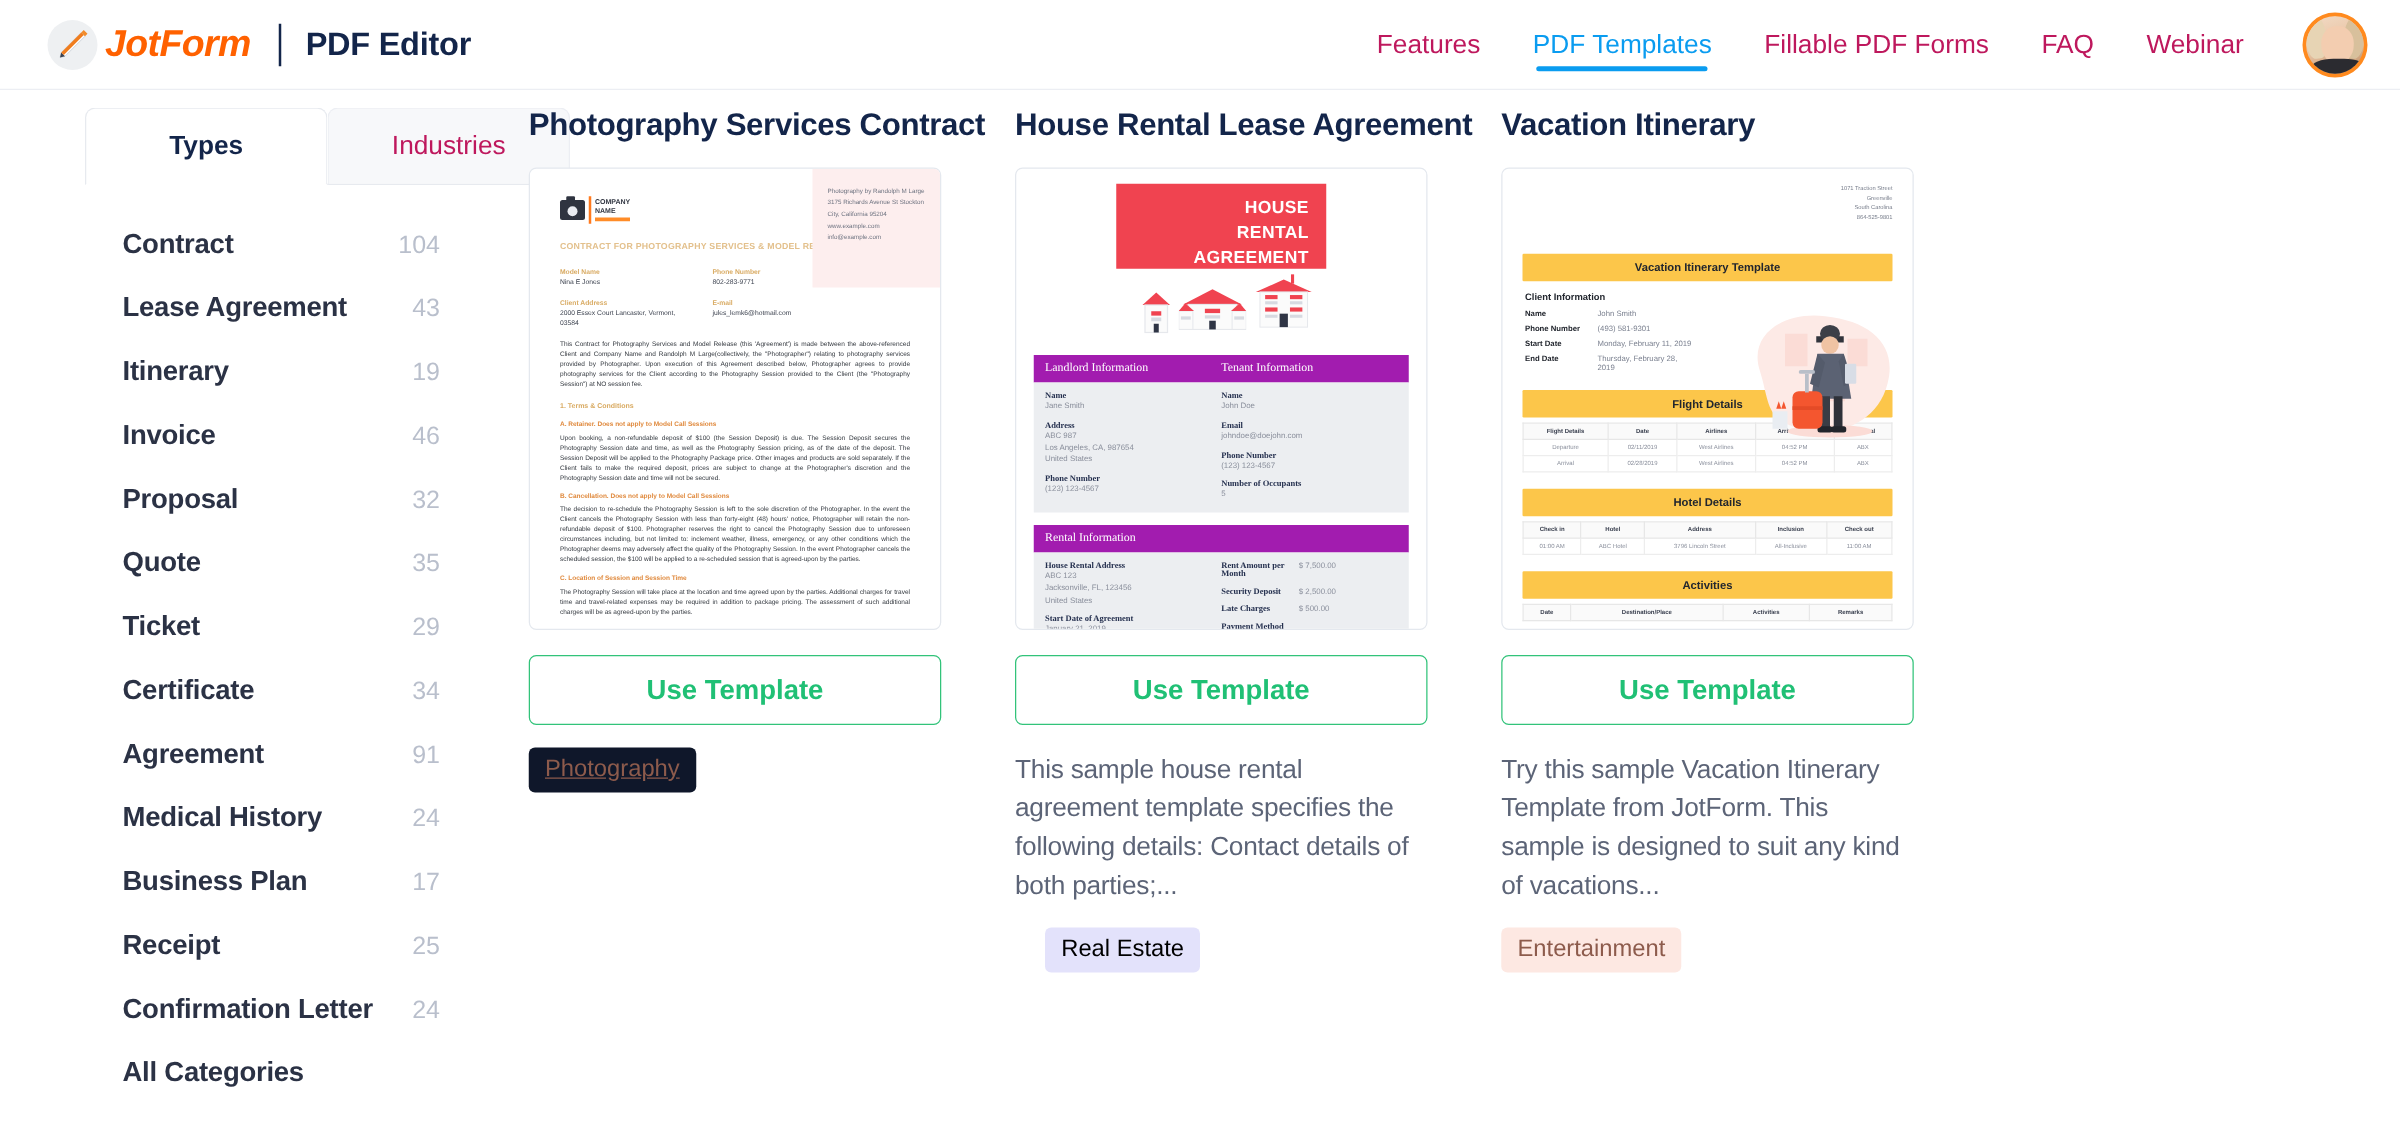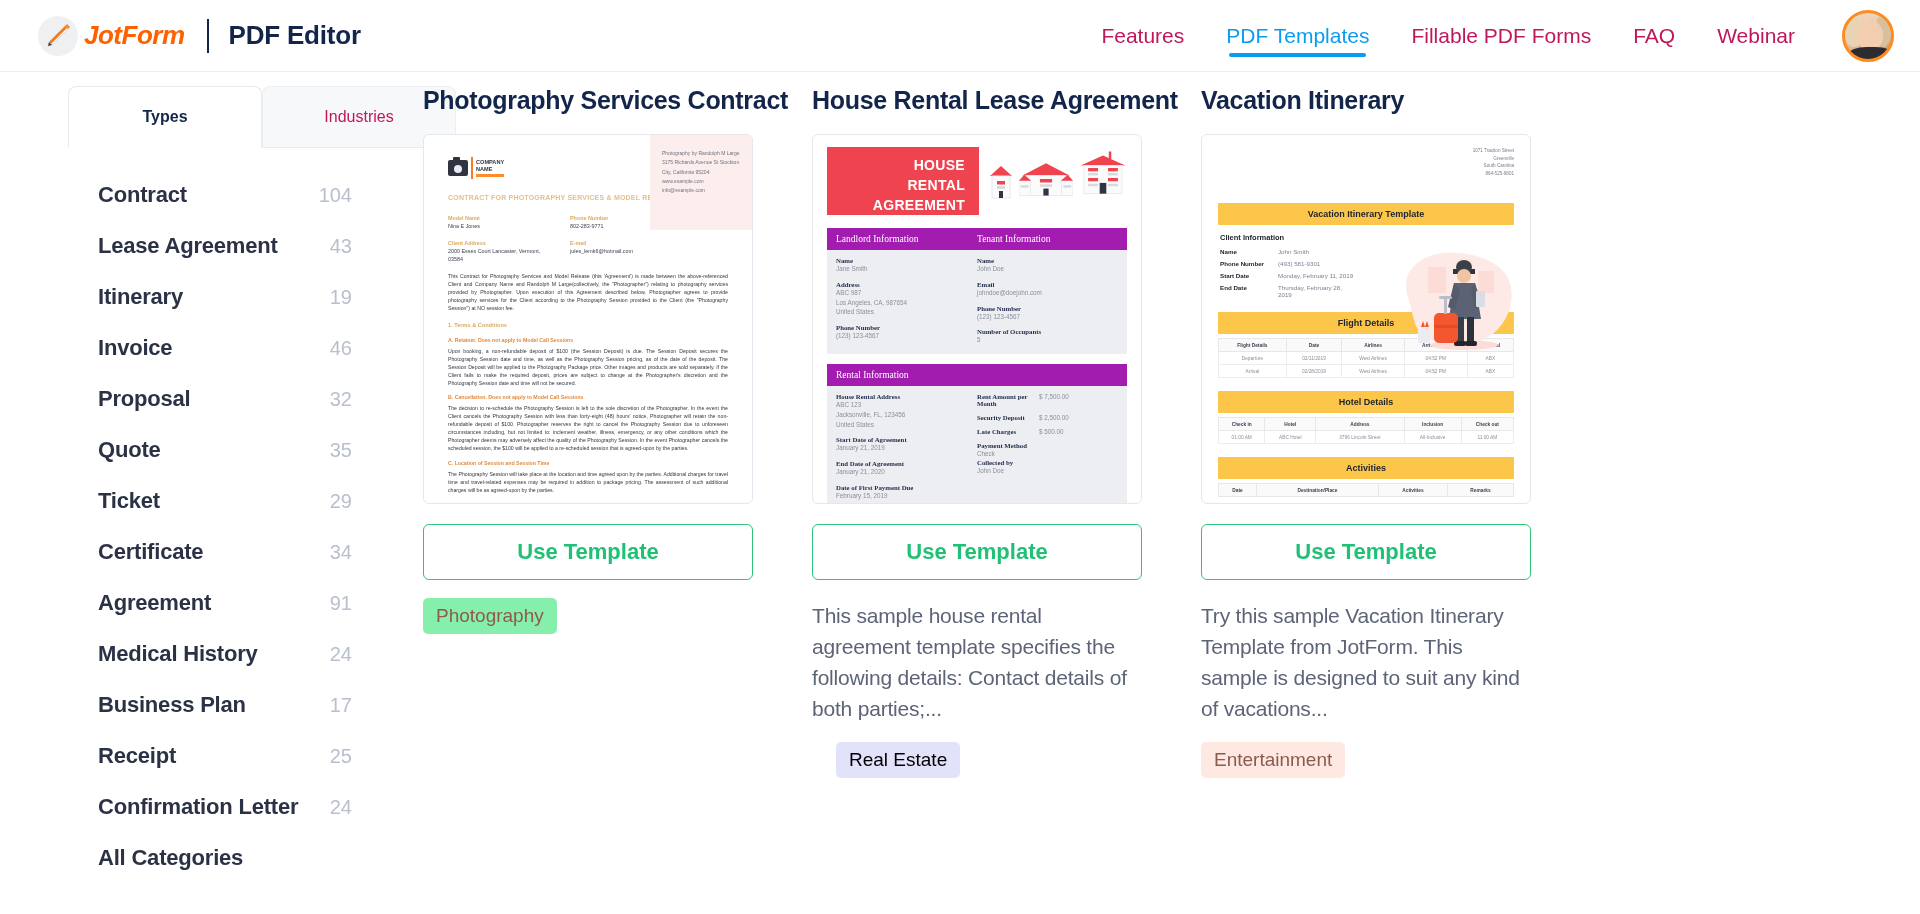--- a/index.html
+++ b/index.html
@@ -23,21 +23,21 @@
   }
   .brand { display: flex; align-items: center; gap: 0; }
   .brand-logo-wrap {
     width: 40px; height: 40px;
     border-radius: 50%;
     background: #eef0f2;
     display: flex; align-items: center; justify-content: center;
     margin-left: 12px;
   }
   .brand-name {
-    font-size: 26px;
+    font-size: 30px;
     font-weight: bold;
     font-style: italic;
     color: #ff6100;
     letter-spacing: -0.5px;
     margin-left: 6px;
   }
   .brand-divider {
     width: 2px; height: 34px;
     background: #13254a;
     margin: 0 20px 0 22px;
@@ -121,21 +121,21 @@
   }
   .tabbar {
     display: flex;
     width: 388px;
     margin-left: -8px;
     height: 62px;
   }
   .tab {
     flex: 1;
     display: flex; align-items: center; justify-content: center;
-    font-size: 16px;
+    font-size: 21px;
     cursor: pointer;
     border-radius: 8px 8px 0 0;
   }
   .tab.active {
     background: #ffffff;
     color: #13254a;
     font-weight: bold;
     border: 1px solid #e7eaef;
     border-bottom: 1px solid #fff;
     position: relative; z-index: 2;
@@ -215,21 +215,21 @@
     color: #5c6477;
     letter-spacing: -0.2px;
   }
   .tag {
     display: inline-block;
     margin-top: 18px;
     padding: 7px 13px;
     border-radius: 5px;
     font-size: 19px;
   }
-  .tag-photography { background: #86efac; color: #8d5b4c; }
+  .tag-photography { background: #0f172a; color: #8d5b4c; text-decoration: underline; }
   .tag-realestate  { background: #e3e2fb; color: #000000; margin-left: 24px; }
   .tag-entertainment { background: #fde8e2; color: #8d5b4c; }
 
   
   .t1 { padding: 22px 24px; font-size: 5.2px; line-height: 1.55; color: #33383f; }
   .t1 .logo { display:flex; align-items:center; gap:3px; margin-bottom: 14px;}
   .t1 .cam {
     width: 20px; height: 16px; background: #2f3440; border-radius: 2px;
     position: relative;
   }
@@ -249,21 +249,21 @@
   .t1 .sec { color:#d9ab63; font-weight:bold; font-size:5.6px; margin:9px 0 4px; }
   .t1 .sub { color:#e08a3e; font-weight:bold; font-size:5.2px; margin:6px 0 3px;}
   .t1 p { margin-bottom: 6px; text-align: justify; }
   .t1 .addr-box {
     position:absolute; right:0px; top:0px; width:102px; min-height:95px;
     background:#fdeeee; padding:14px 10px 10px 12px; font-size:5px; color:#6e7380; line-height:1.85;
   }
 
   
   .t2 { padding: 12px 14px; }
-  .t2 .hdr { display:flex; align-items:flex-start; }
+  .t2 .hdr { display:flex; align-items:center;flex-direction:column; }
   .t2 .redbox {
     width: 168px; height: 68px; background:#f04350; color:#fff;
     font-size: 14px; font-weight: bold; line-height: 1.42;
     text-align: right; padding: 9px 14px 0 0;
     letter-spacing: .3px;
   }
   .t2 .houses { display:flex; align-items:flex-end; gap:6px; margin-left:10px; padding-bottom:4px;}
   .h-small{width:24px;}
   .h-mid{width:54px;}
   .h-big{width:48px;}

